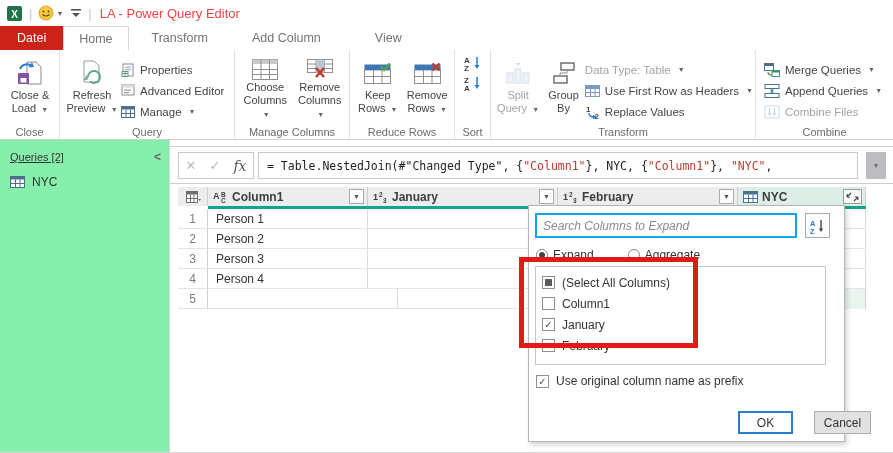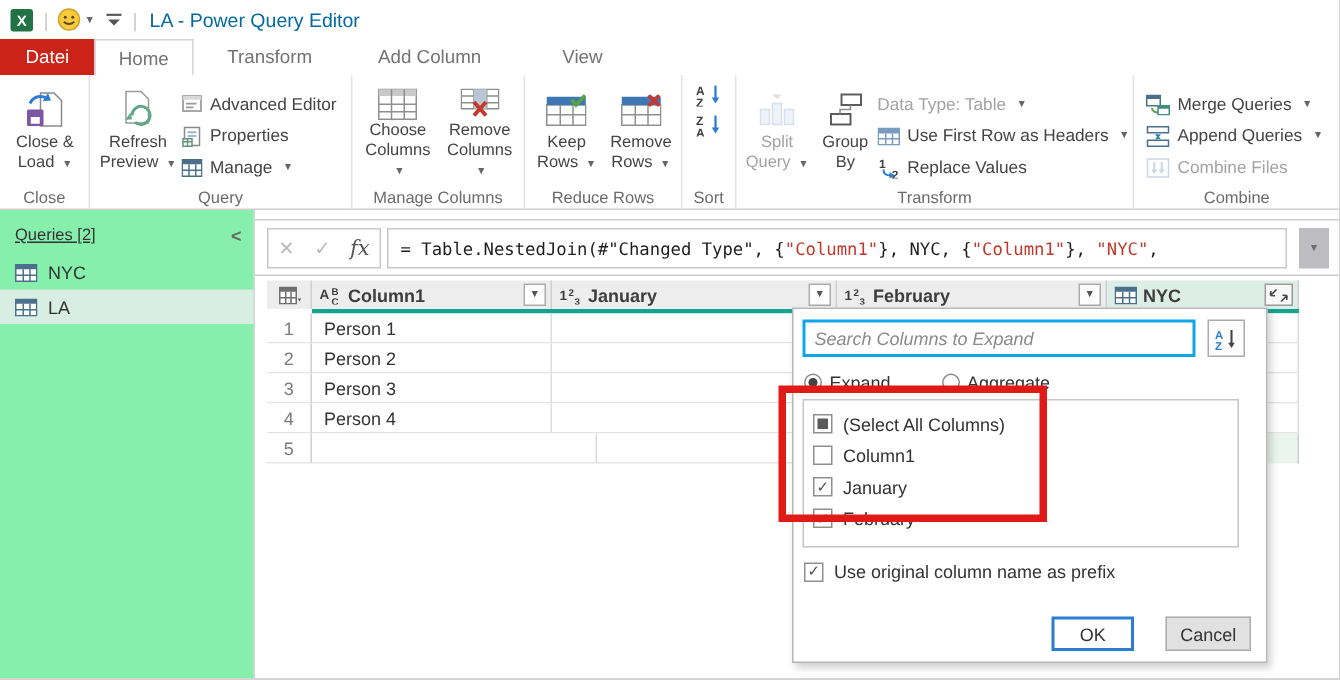--- a/index.html
+++ b/index.html
@@ -4,21 +4,21 @@
 <style>
   * { margin:0; padding:0; box-sizing:border-box; }
   body { background:#888; }
   .stage { position:relative; width:893px; height:453px; background:#fff;
            font-family:"Liberation Sans", sans-serif; overflow:hidden; color:#444;
            border-bottom:1px solid #d5d5d5;}
   
   .titlebar { position:absolute; left:0; top:0; width:100%; height:26px;
               display:flex; align-items:center; padding-left:6px; background:#fff; }
   .tsep { color:#c9c9c9; margin:0 6px; font-size:13px; }
-  .title-text { font-size:13px; color:#0369a1; margin-left:2px; }
+  .title-text { font-size:13px; color:#ef4444; margin-left:2px; }
   .caret { font-size:7px; color:#666; margin-left:2px; }
   .qat-btn { display:inline-flex; align-items:center; }
   
   .tabrow { position:absolute; left:0; top:26px; width:100%; height:24px; display:flex; background:#fff; }
   .tab { display:flex; align-items:center; padding:0 15px; font-size:12.5px; color:#737373; cursor:default; }
   .tab-file { background:#cb2318; color:#fff; padding:0 17px; }
   .tab-active { border:1px solid #d5d5d5; border-bottom:none; background:#fff; }
   
   .ribbon { position:absolute; left:0; top:50px; width:893px; height:90px; display:flex;
             background:#fff; border-bottom:1px solid #d0d0d0; }
@@ -95,21 +95,21 @@
           display:flex; align-items:center; justify-content:center; background:#fff; }
   .rdot.on::after { content:""; width:6px; height:6px; border-radius:50%; background:#444; }
   .plist { position:absolute; left:6px; top:60px; width:291px; height:99px;
            border:1px solid #c6c6c6; background:#fff; padding:5px 0 0 6px; }
   .cbrow { display:flex; align-items:center; gap:7px; height:21px; color:#333; }
   .cbox { width:13px; height:13px; border:1px solid #8f8f8f; background:#fff;
           display:flex; align-items:center; justify-content:center; font-size:10px; color:#4f4f4f; }
   .cbox.ind::after { content:""; width:7px; height:7px; background:#5a5a5a; }
   .pprefix { position:absolute; left:7px; top:168px; display:flex; align-items:center; gap:7px; color:#333; }
   .pbtn { position:absolute; top:205px; height:23px; display:flex; align-items:center;
-          justify-content:center; font-size:12px; color:#333; }
+          justify-content:center; font-size:12px; color:#333;margin-left:37px; }
   .pbtn-ok { left:172px; width:55px; background:#fff; border:2px solid #2b7cd3; }
   .pbtn-cancel { left:248px; width:57px; background:#e1e1e1; border:1px solid #adadad; }
   .redrect { position:absolute; left:519px; top:257px; width:179px; height:91px;
              border:5px solid #e01a17; z-index:40; pointer-events:none; }
   svg { display:block; }
 </style>
 </head>
 <body>
 
 <div class="stage">
@@ -176,43 +176,43 @@
               <path d="M9 17 a6 6 0 1 1 2 4.4" fill="none" stroke="#5fa889" stroke-width="2"></path>
               <path d="M8 15 l1 4.5 l-4.5 0.5 Z" fill="#5fa889"></path>
             </svg>
         </span>
         <span>Refresh</span>
         <span><span>Preview</span> <span class="caret">▼</span></span>
       </div>
       <div class="smallstack">
         <div class="smallbtn">
           <span>
-              <svg width="14" height="13">
-                <rect x="1" y="1" width="12" height="10" fill="#fff" stroke="#8a8a8a"></rect>
-                <rect x="1" y="1" width="12" height="2.5" fill="#d9d9d9"></rect>
-                <rect x="3" y="5.5" width="7" height="1.2" fill="#9a9a9a"></rect>
-                <rect x="3" y="8" width="5" height="1.2" fill="#9a9a9a"></rect>
-              </svg>
-            </span>
-          <span>Advanced Editor</span>
-        </div>
-        <div class="smallbtn">
-          <span>
               <svg width="14" height="14">
                 <rect x="2" y="1" width="10" height="12" fill="#fff" stroke="#8a8a8a"></rect>
                 <rect x="4" y="3.5" width="6" height="1.3" fill="#9cb8d8"></rect>
                 <rect x="4" y="6" width="6" height="1.3" fill="#9cb8d8"></rect>
                 <rect x="1" y="8.5" width="6" height="5" fill="#fff" stroke="#64937f"></rect>
                 <path d="M1 10.5 h6 M4 8.5 v5" stroke="#64937f"></path>
               </svg>
             </span>
           <span>Properties</span>
         </div>
         <div class="smallbtn">
           <span>
+              <svg width="14" height="13">
+                <rect x="1" y="1" width="12" height="10" fill="#fff" stroke="#8a8a8a"></rect>
+                <rect x="1" y="1" width="12" height="2.5" fill="#d9d9d9"></rect>
+                <rect x="3" y="5.5" width="7" height="1.2" fill="#9a9a9a"></rect>
+                <rect x="3" y="8" width="5" height="1.2" fill="#9a9a9a"></rect>
+              </svg>
+            </span>
+          <span>Advanced Editor</span>
+        </div>
+        <div class="smallbtn">
+          <span>
               <svg width="14" height="12">
                 <rect x="0.5" y="0.5" width="13" height="11" fill="#fff" stroke="#4a708c"></rect>
                 <rect x="0.5" y="0.5" width="13" height="3" fill="#4a708c"></rect>
                 <path d="M0.5 7.5 h13 M5 3.5 v8 M9.5 3.5 v8" stroke="#4a708c" fill="none"></path>
               </svg>
             </span>
           <span>Manage</span>
           <span class="caret">▼</span>
         </div>
       </div>
@@ -398,30 +398,20 @@
     </div>
     <div class="qitem">
       <span>
           <svg width="15" height="12">
             <rect x="0.5" y="0.5" width="14" height="11" fill="#fff" stroke="#4a708c"></rect>
             <rect x="0.5" y="0.5" width="14" height="3" fill="#4a708c"></rect>
             <path d="M0.5 7.5 h14 M5.5 3.5 v8 M10 3.5 v8" stroke="#4a708c" fill="none"></path>
           </svg>
         </span>
       <span>NYC</span>
-    </div>
-    <div class="qitem selected">
-      <span>
-          <svg width="15" height="12">
-            <rect x="0.5" y="0.5" width="14" height="11" fill="#fff" stroke="#4a708c"></rect>
-            <rect x="0.5" y="0.5" width="14" height="3" fill="#4a708c"></rect>
-            <path d="M0.5 7.5 h14 M5.5 3.5 v8 M10 3.5 v8" stroke="#4a708c" fill="none"></path>
-          </svg>
-        </span>
-      <span>LA</span>
     </div>
   </div>
 
   <div class="fbar">
     <div class="fbuttons">
       <span class="fbtn">✕</span>
       <span class="fbtn">✓</span>
       <span class="fx">fx</span>
     </div>
     <div class="finput"><span class="tok-code">= Table.NestedJoin(#"Changed Type", {</span><span class="tok-str">"Column1"</span><span class="tok-code">}, NYC, {</span><span class="tok-str">"Column1"</span><span class="tok-code">}, </span><span class="tok-str">"NYC"</span><span class="tok-code">,</span></div>

